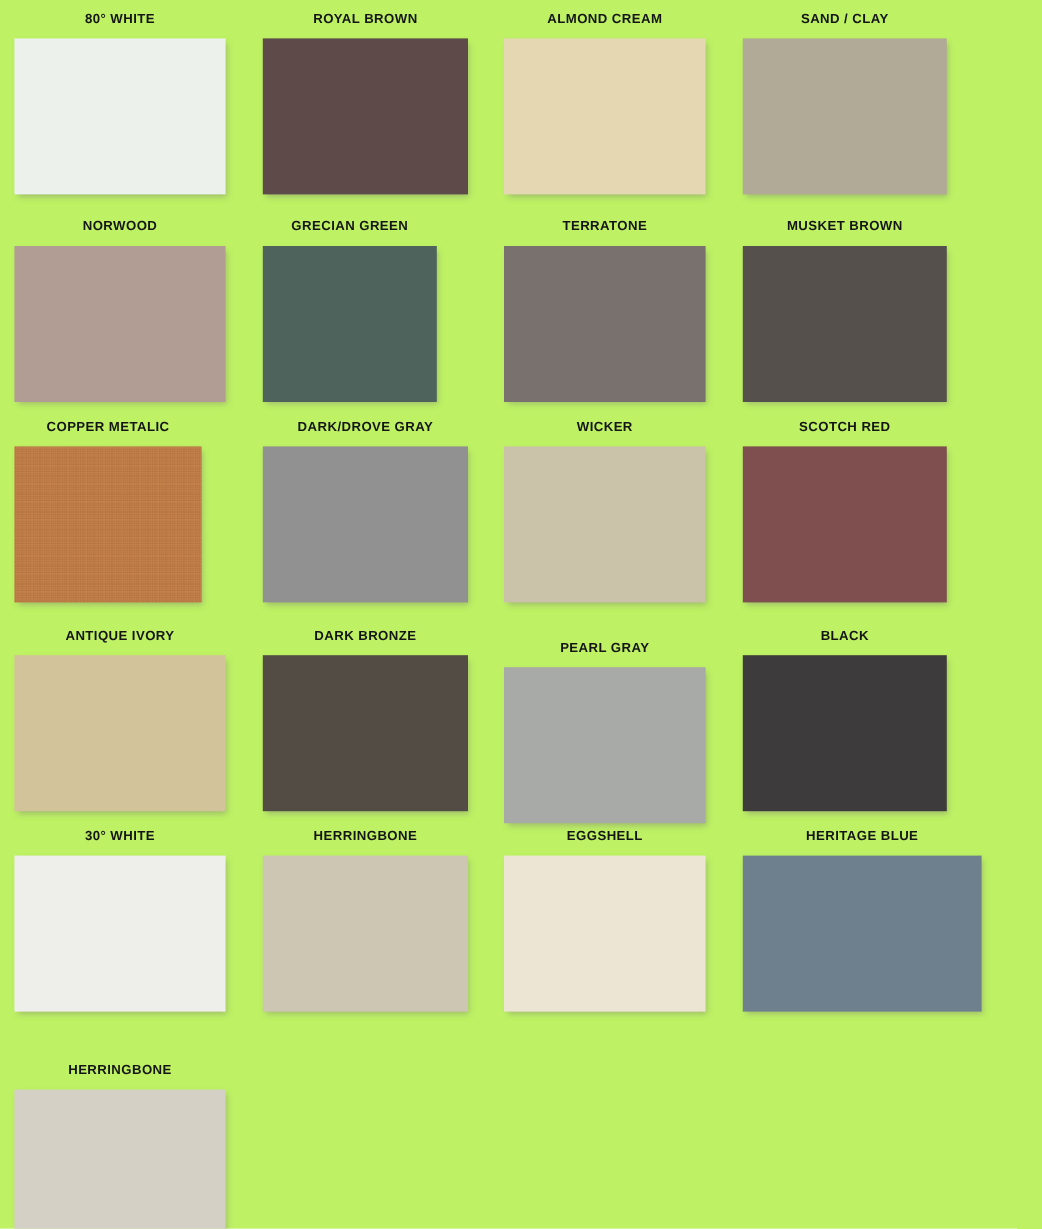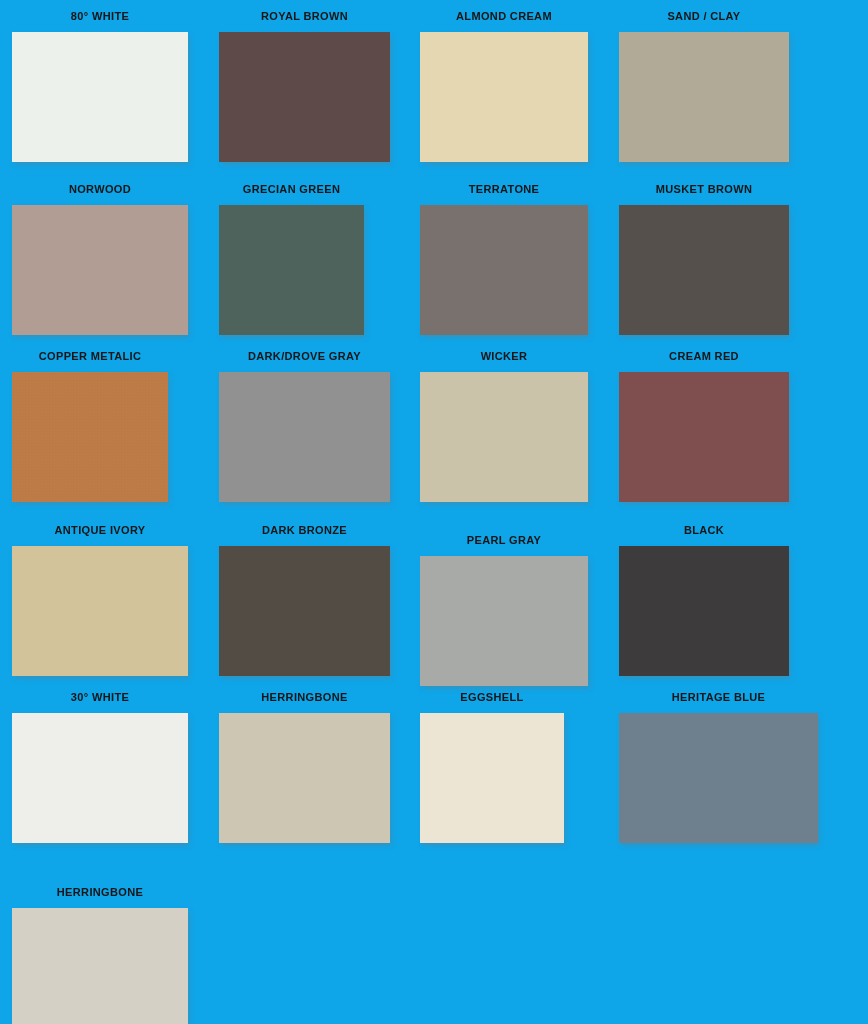--- a/index.html
+++ b/index.html
@@ -52,21 +52,21 @@
     inset: 0;
     opacity: 0.5;
     background-image:
       repeating-linear-gradient(0deg, rgba(255,255,255,0.10) 0px, rgba(0,0,0,0.07) 1px, rgba(255,255,255,0.07) 2px, rgba(0,0,0,0.05) 3px),
       repeating-linear-gradient(90deg, rgba(255,255,255,0.09) 0px, rgba(0,0,0,0.06) 1px, rgba(255,255,255,0.06) 2px, rgba(0,0,0,0.05) 3px);
   }
 </style>
 </head>
 <body>
 
-<div id="swatch-grid" style="background: #0ea5e9;">
+<div id="swatch-grid" style="background: #bef264;">
     <div class="swatch-cell" style="left: 12px; top: 10px; width: 176px; height: 152px;">
       <div class="swatch-label">80° WHITE</div>
       <div class="swatch-chip" style="height: 130px; background: rgb(236, 241, 236);"></div>
     </div>
     <div class="swatch-cell" style="left: 219px; top: 10px; width: 171px; height: 152px;">
       <div class="swatch-label">ROYAL BROWN</div>
       <div class="swatch-chip" style="height: 130px; background: rgb(94, 74, 73);"></div>
     </div>
     <div class="swatch-cell" style="left: 420px; top: 10px; width: 168px; height: 152px;">
       <div class="swatch-label">ALMOND CREAM</div>
@@ -98,21 +98,21 @@
     </div>
     <div class="swatch-cell" style="left: 219px; top: 350px; width: 171px; height: 152px;">
       <div class="swatch-label">DARK/DROVE GRAY</div>
       <div class="swatch-chip" style="height: 130px; background: rgb(145, 145, 145);"></div>
     </div>
     <div class="swatch-cell" style="left: 420px; top: 350px; width: 168px; height: 152px;">
       <div class="swatch-label">WICKER</div>
       <div class="swatch-chip" style="height: 130px; background: rgb(203, 195, 169);"></div>
     </div>
     <div class="swatch-cell" style="left: 619px; top: 350px; width: 170px; height: 152px;">
-      <div class="swatch-label">CREAM RED</div>
+      <div class="swatch-label">SCOTCH RED</div>
       <div class="swatch-chip" style="height: 130px; background: rgb(126, 79, 78);"></div>
     </div>
     <div class="swatch-cell" style="left: 12px; top: 524px; width: 176px; height: 152px;">
       <div class="swatch-label">ANTIQUE IVORY</div>
       <div class="swatch-chip" style="height: 130px; background: rgb(211, 195, 154);"></div>
     </div>
     <div class="swatch-cell" style="left: 219px; top: 524px; width: 171px; height: 152px;">
       <div class="swatch-label">DARK BRONZE</div>
       <div class="swatch-chip" style="height: 130px; background: rgb(82, 76, 69);"></div>
     </div>
@@ -125,21 +125,21 @@
       <div class="swatch-chip" style="height: 130px; background: rgb(61, 59, 60);"></div>
     </div>
     <div class="swatch-cell" style="left: 12px; top: 691px; width: 176px; height: 152px;">
       <div class="swatch-label">30° WHITE</div>
       <div class="swatch-chip" style="height: 130px; background: rgb(238, 238, 234);"></div>
     </div>
     <div class="swatch-cell" style="left: 219px; top: 691px; width: 171px; height: 152px;">
       <div class="swatch-label">HERRINGBONE</div>
       <div class="swatch-chip" style="height: 130px; background: rgb(205, 198, 179);"></div>
     </div>
-    <div class="swatch-cell" style="left: 420px; top: 691px; width: 144px; height: 152px; padding-left: 32px;">
+    <div class="swatch-cell" style="left: 420px; top: 691px; width: 168px; height: 152px; padding-left: 32px;">
       <div class="swatch-label">EGGSHELL</div>
       <div class="swatch-chip" style="height: 130px; background: rgb(236, 229, 212);"></div>
     </div>
     <div class="swatch-cell" style="left: 619px; top: 691px; width: 199px; height: 152px;">
       <div class="swatch-label">HERITAGE BLUE</div>
       <div class="swatch-chip" style="height: 130px; background: rgb(110, 127, 142);"></div>
     </div>
     <div class="swatch-cell" style="left: 12px; top: 854px; width: 176px; height: 152px; margin-top: 32px;">
       <div class="swatch-label">HERRINGBONE</div>
       <div class="swatch-chip" style="height: 130px; background: rgb(213, 208, 198);"></div>

